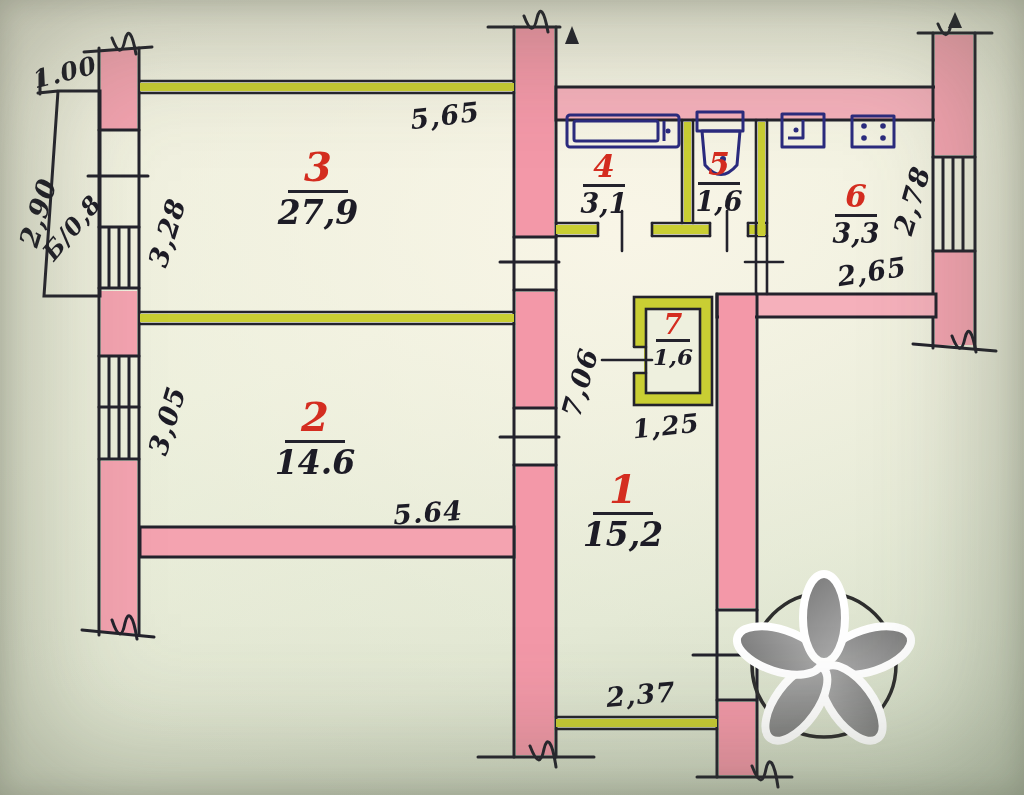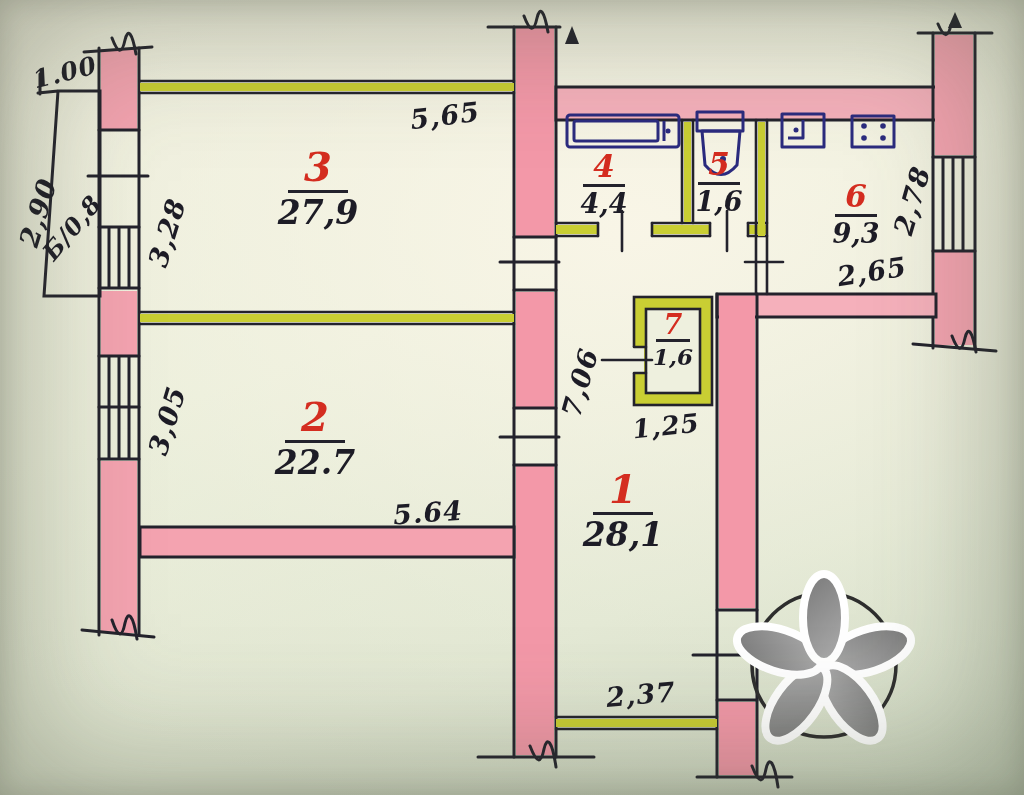--- a/index.html
+++ b/index.html
@@ -185,37 +185,37 @@
     </g>
   </g>
 </svg>
 
 <div class="lbl room-label" style="left:258px; top:146px; width:120px;">
   <span class="rnum">3</span>
   <span class="rarea">27,9</span>
 </div>
 <div class="lbl room-label" style="left:255px; top:396px; width:120px;">
   <span class="rnum">2</span>
-  <span class="rarea">22.7</span>
+  <span class="rarea">14.6</span>
 </div>
 <div class="lbl room-label" style="left:563px; top:468px; width:120px;">
   <span class="rnum">1</span>
-  <span class="rarea">28,1</span>
+  <span class="rarea">15,2</span>
 </div>
 <div class="lbl room-label small" style="left:552px; top:150px; width:104px;">
   <span class="rnum">4</span>
-  <span class="rarea">4,4</span>
+  <span class="rarea">3,1</span>
 </div>
 <div class="lbl room-label small" style="left:675px; top:148px; width:88px;">
   <span class="rnum">5</span>
   <span class="rarea">1,6</span>
 </div>
 <div class="lbl room-label small" style="left:806px; top:180px; width:100px;">
   <span class="rnum">6</span>
-  <span class="rarea">9,3</span>
+  <span class="rarea">3,3</span>
 </div>
 <div class="lbl room-label tiny" style="left:640px; top:311px; width:66px;">
   <span class="rnum">7</span>
   <span class="rarea">1,6</span>
 </div>
 
 <div class="lbl dim" style="left:25px; top:58px;  width:80px;  font-size:25px; transform:rotate(-14deg);">1.00</div>
 <div class="lbl dim" style="left:-12px; top:197px; width:100px; transform:rotate(-73deg);">2,90</div>
 <div class="lbl dim" style="left:32px; top:213px; width:80px; font-size:24px; transform:rotate(-50deg);">Б/0,8</div>
 <div class="lbl dim" style="left:117px; top:217px; width:100px; transform:rotate(-73deg);">3,28</div>

